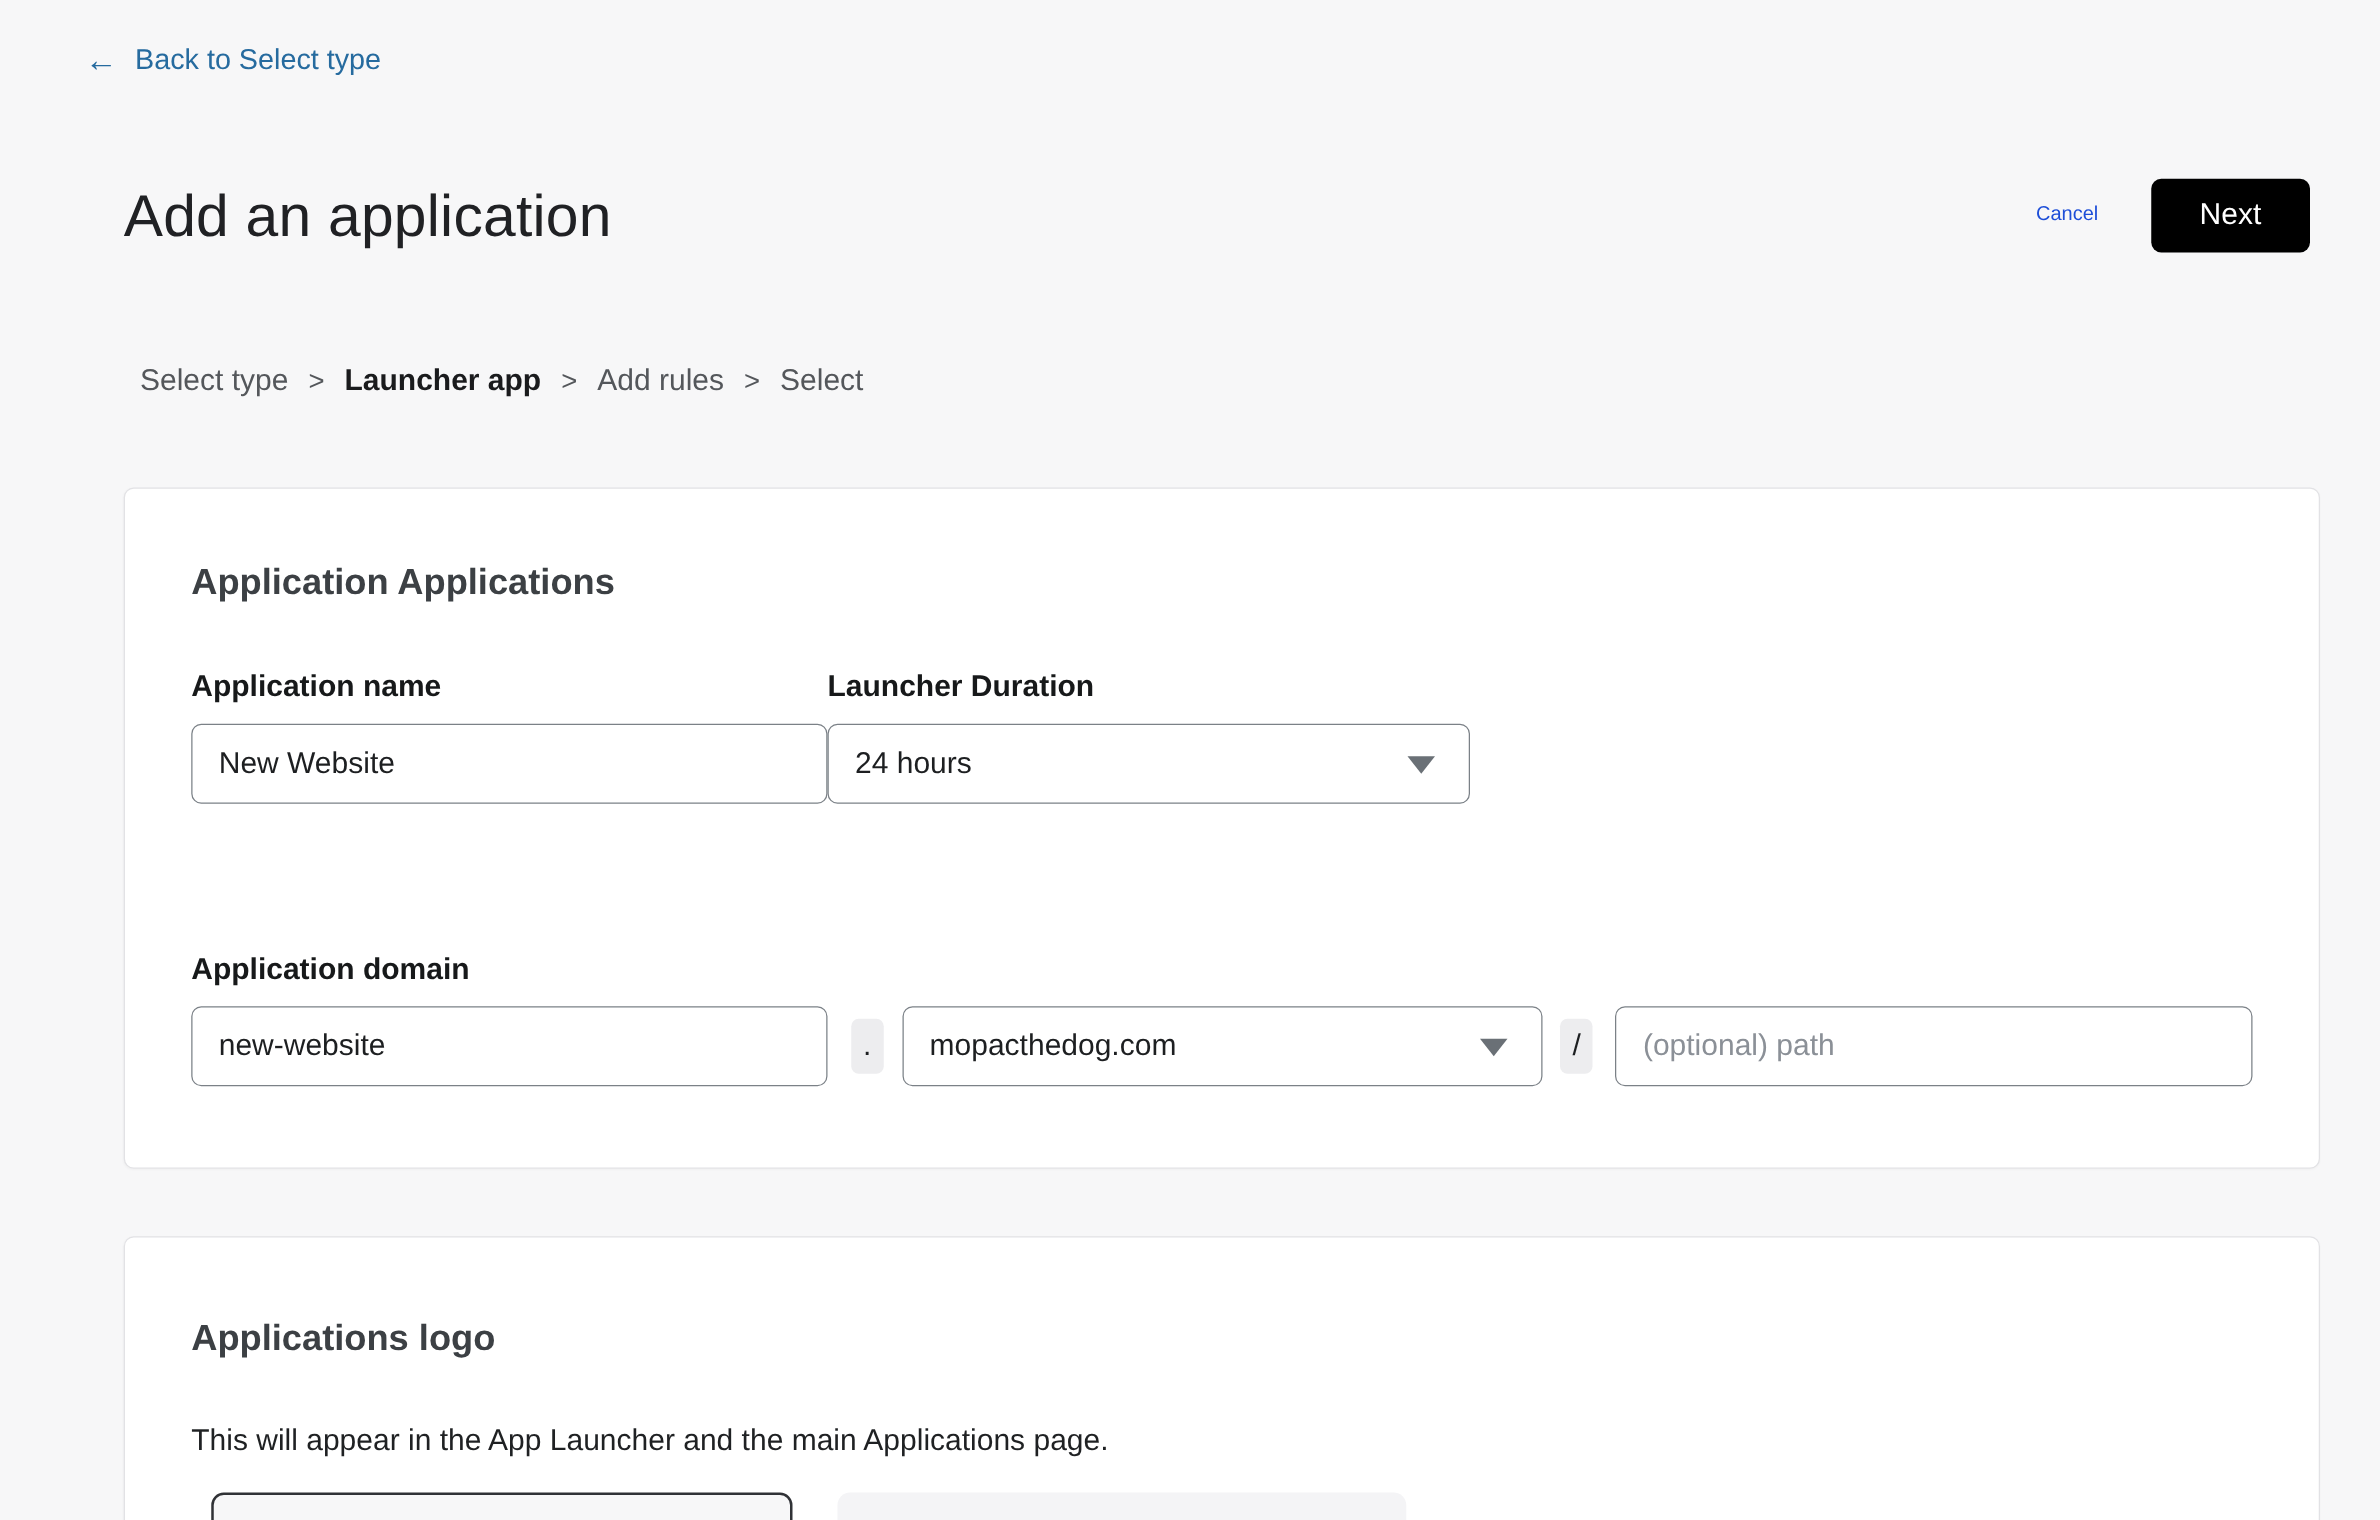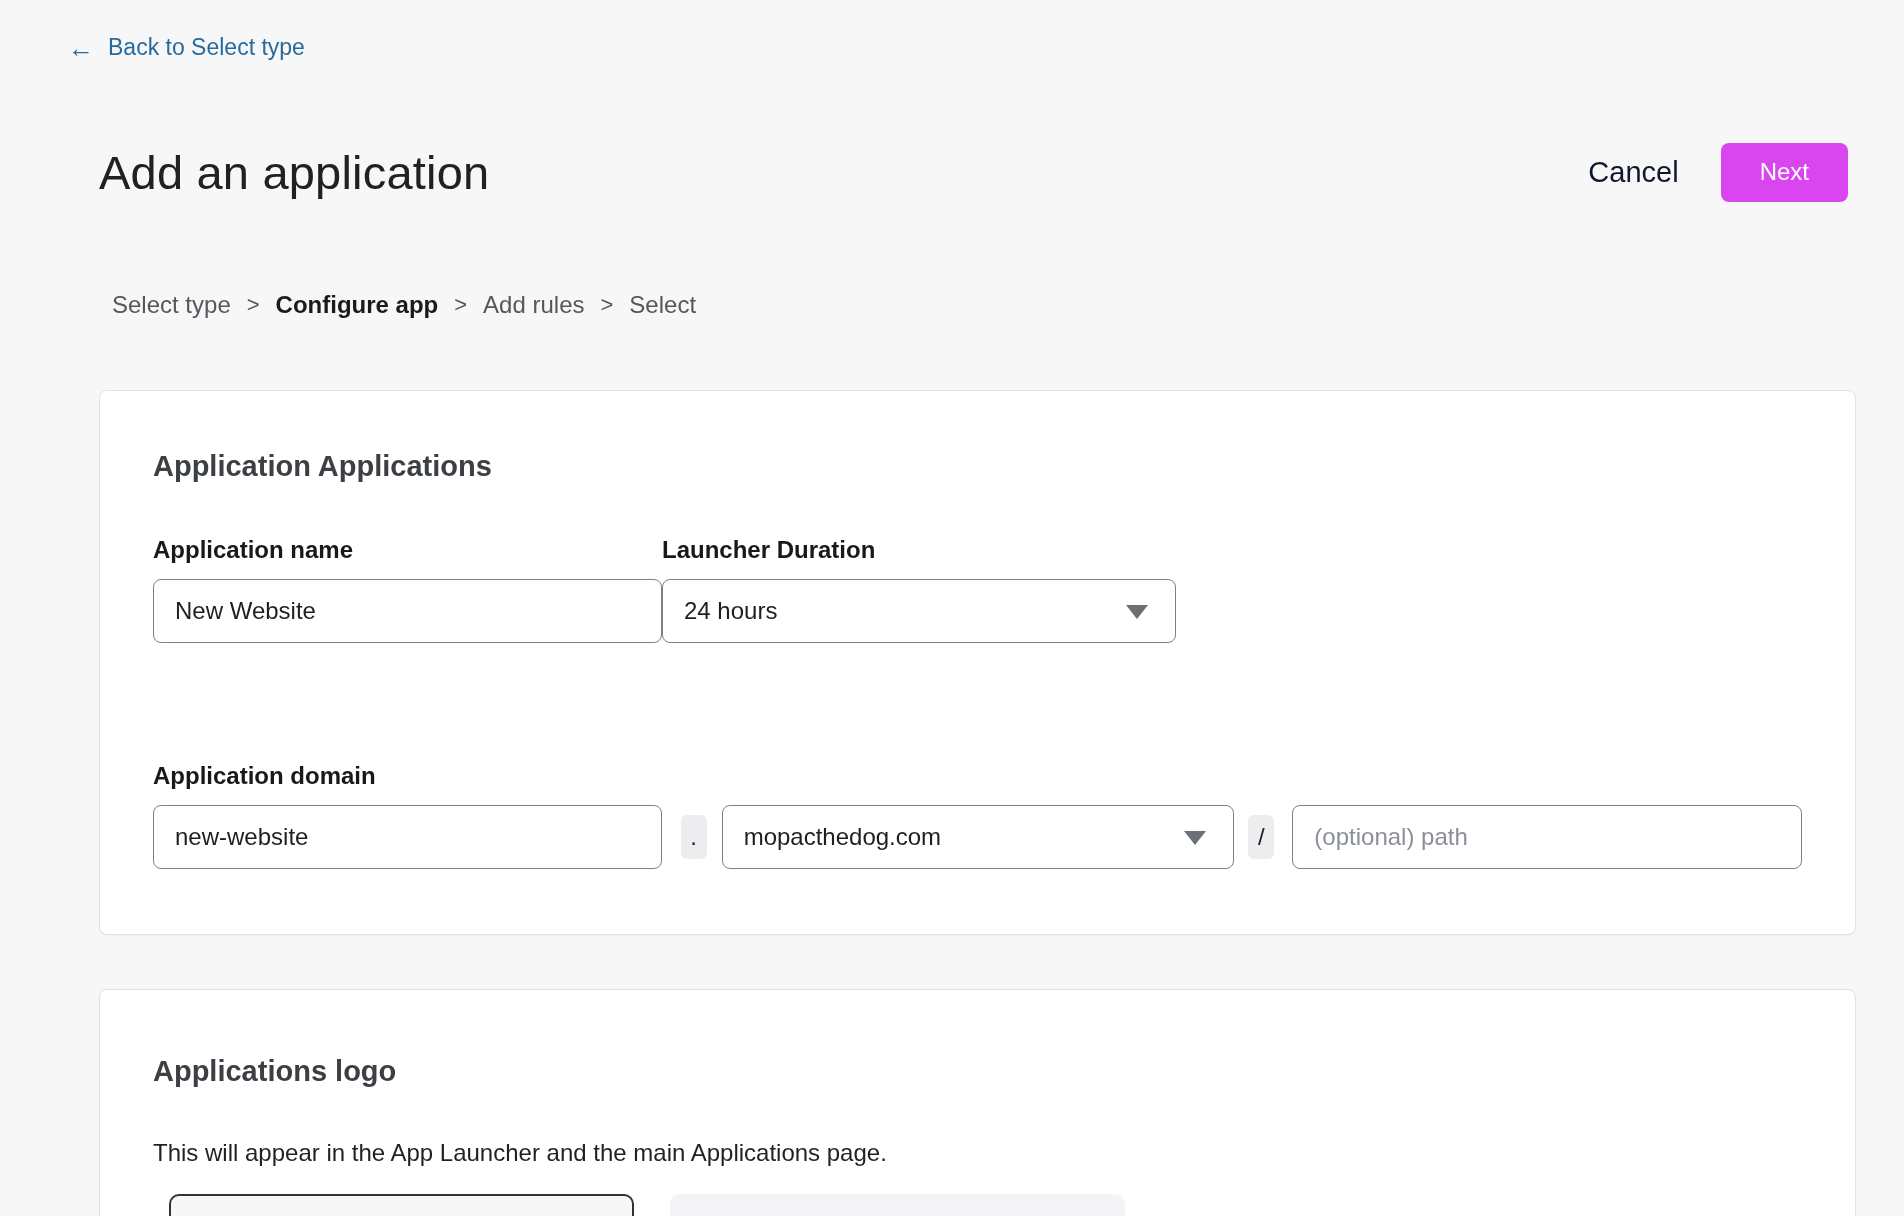--- a/index.html
+++ b/index.html
@@ -19,23 +19,23 @@
     color: #266b9f; font-size: 23px; text-decoration: none; cursor: pointer;
   }
   .back-link .arrow { font-size: 26px; line-height: 1; }
 
   
   .header-row { display: flex; justify-content: space-between; align-items: center; height: 60px; }
   h1.page-title {
     margin: 0; font-size: 47px; font-weight: 300; letter-spacing: 0.2px; color: #202124;
   }
   .actions { display: flex; align-items: center; gap: 42px; margin-right: 8px; }
-  .cancel-link { color: #0f172a; font-size: 29px; text-decoration: none; cursor: pointer; }
+  .cancel-link { color: #1d4ed8; font-size: 16px; text-decoration: none; cursor: pointer; }
   .next-btn {
-    background: #d946ef; color: #ffffff; border: none; border-radius: 8px;
+    background: #000000; color: #ffffff; border: none; border-radius: 8px;
     height: 59px; padding: 0 39px; font-size: 24px;
     font-family: "Liberation Sans", "DejaVu Sans", sans-serif; cursor: pointer;
   }
 
   
   .breadcrumb {
     margin-top: 89px; padding-left: 13px;
     display: flex; align-items: center; gap: 16px;
     font-size: 24px; color: #54575b;
   }
@@ -114,21 +114,21 @@
     <h1 class="page-title">Add an application</h1>
     <div class="actions">
       <a class="cancel-link">Cancel</a>
       <button class="next-btn">Next</button>
     </div>
   </div>
 
   <nav class="breadcrumb">
     <span class="crumb">Select type</span>
     <span class="sep">&gt;</span>
-    <span class="crumb active">Configure app</span>
+    <span class="crumb active">Launcher app</span>
     <span class="sep">&gt;</span>
     <span class="crumb">Add rules</span>
     <span class="sep">&gt;</span>
     <span class="crumb">Select</span>
   </nav>
 
   <section class="card config">
     <h2 class="card-title">Application Applications</h2>
 
     <div class="fields-row">

